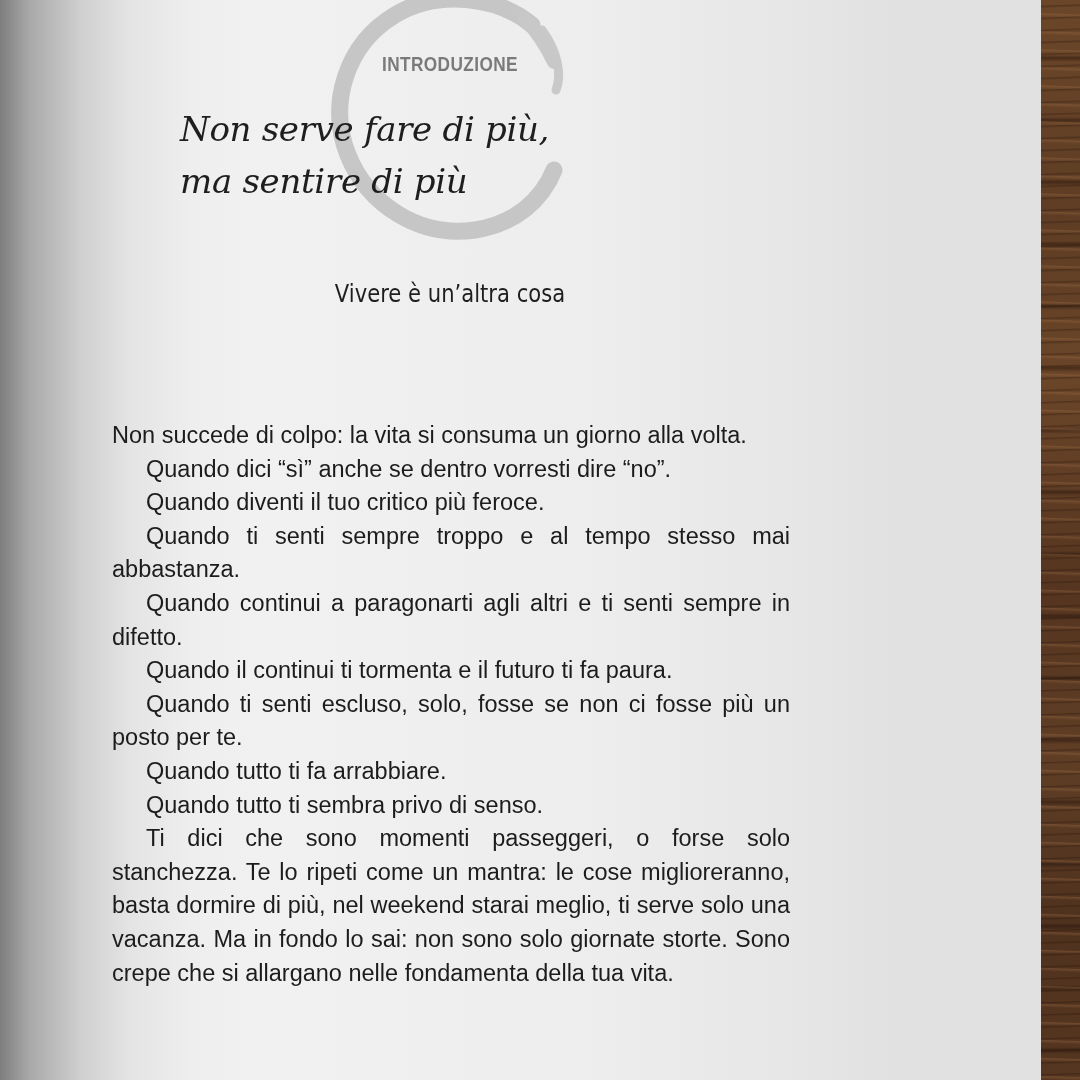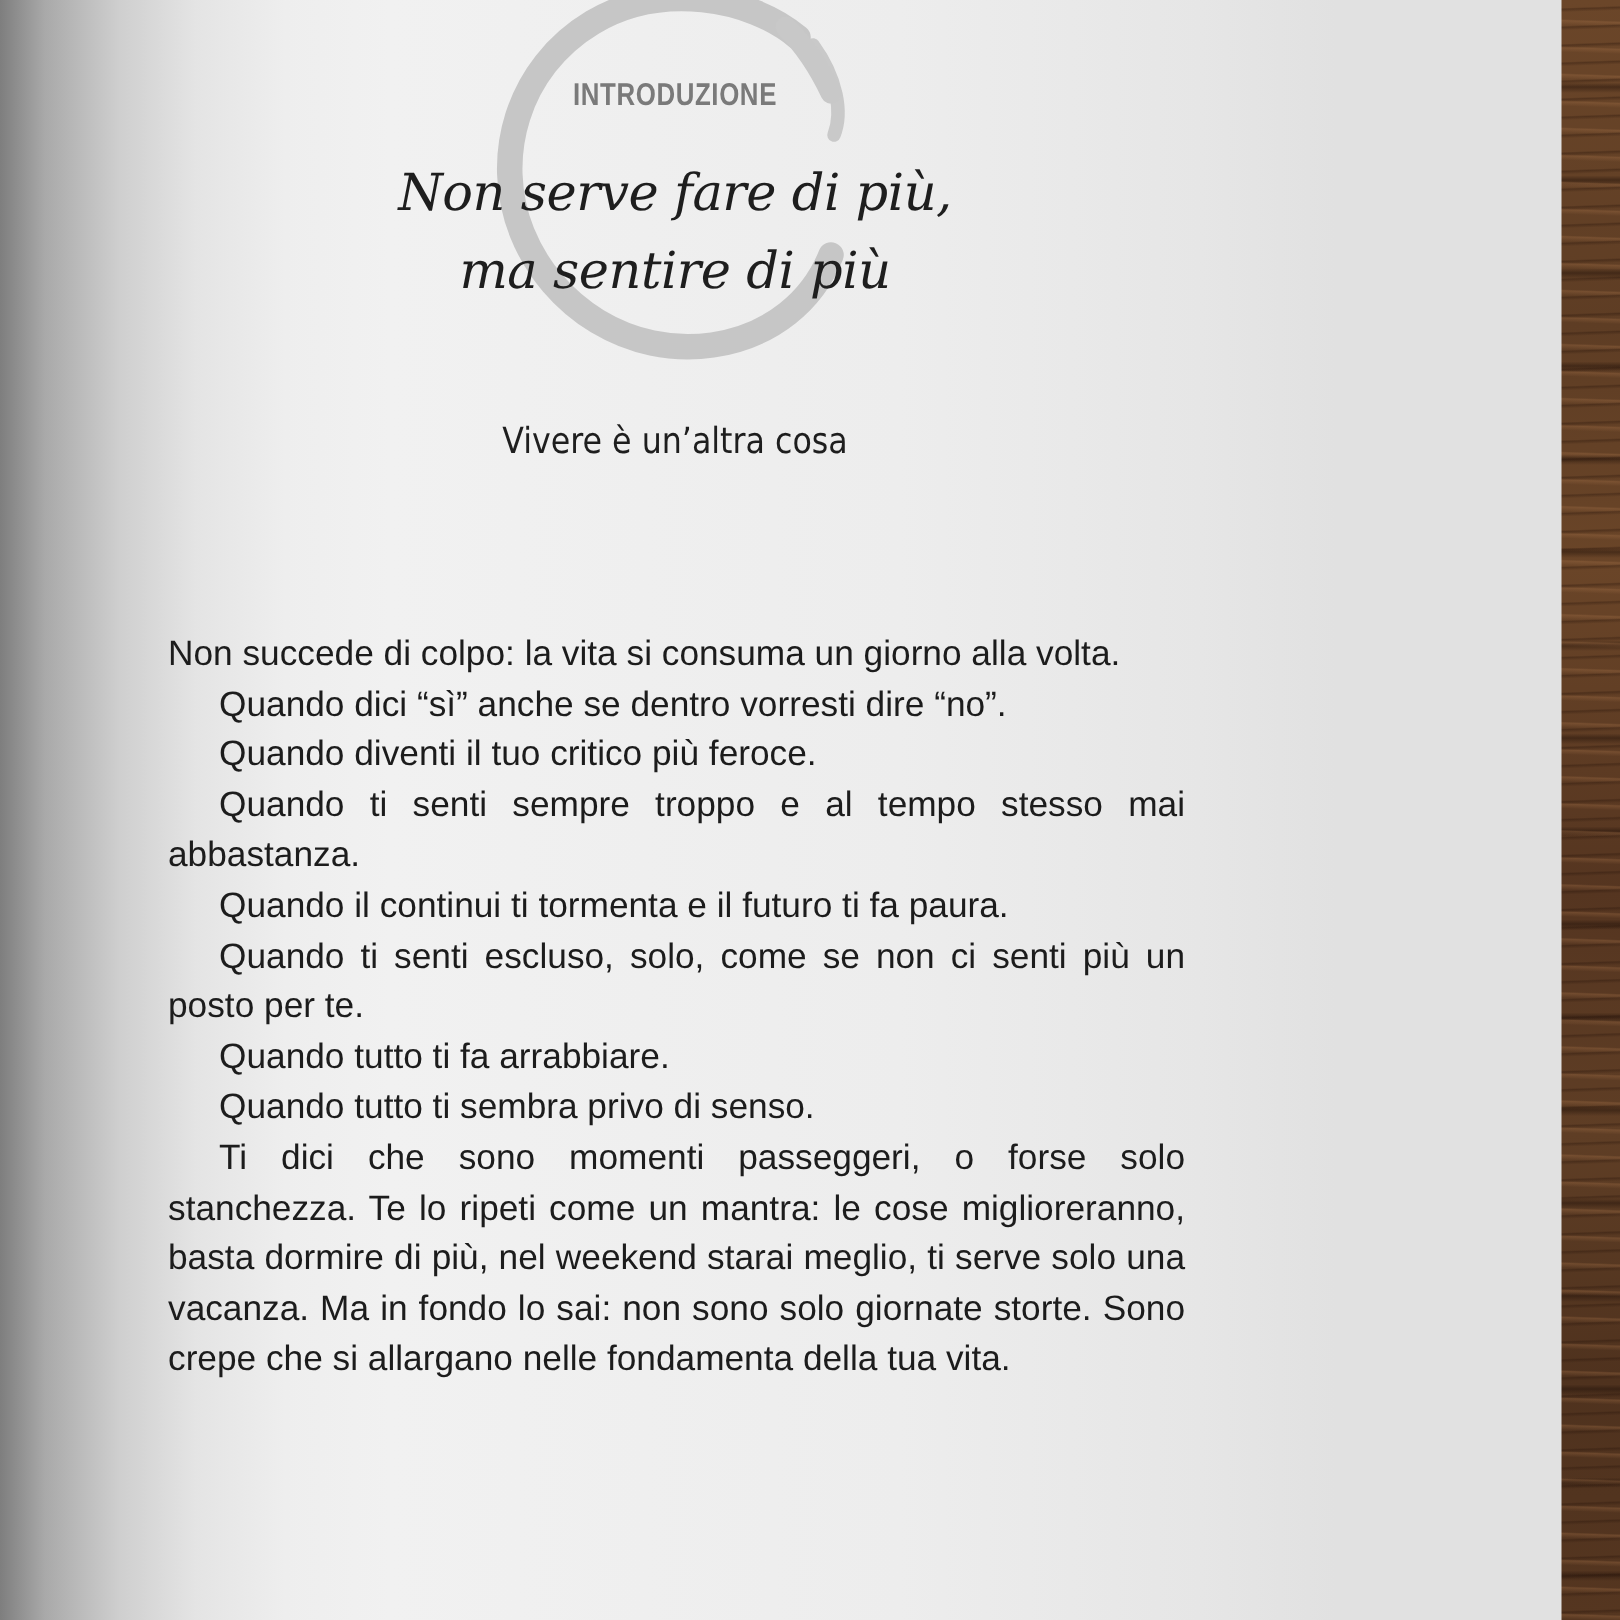--- a/index.html
+++ b/index.html
@@ -34,21 +34,21 @@
     }
     .enso {
       position: absolute; left: 310px; top: -10px; width: 270px; height: 270px;
     }
     .section-label {
       position: absolute; left: 300px; top: 52px; width: 300px; text-align: center;
       font-family: "Liberation Sans", sans-serif; font-weight: bold; font-size: 21px;
       color: #7a7a7a; letter-spacing: 0.5px; transform: scaleX(0.82);
     }
     .chapter-title {
-      position: absolute; left: 180px; top: 103px; width: 540px; text-align: center;
+      position: absolute; left: 180px; top: 103px; width: 540px; 
       font-family: "DejaVu Serif", serif; font-style: italic; font-size: 34px;
       line-height: 52px; color: #1e1e1e; letter-spacing: -0.3px;
     }
     .subheading {
       position: absolute; left: 250px; top: 280px; width: 400px; text-align: center;
       font-family: "DejaVu Sans", sans-serif; font-size: 24px; color: #1e1e1e;
       transform: scaleX(0.88);
     }
     .body-text {
       position: absolute; left: 112px; top: 419px; width: 678px;
@@ -80,19 +80,20 @@
     <div>ma sentire di più</div>
   </div>
 
   <div class="subheading">Vivere è un’altra cosa</div>
 
   <div class="body-text">
     <p class="first">Non succede di colpo: la vita si consuma un giorno alla volta.</p>
     <p>Quando dici “sì” anche se dentro vorresti dire “no”.</p>
     <p>Quando diventi il tuo critico più feroce.</p>
     <p>Quando ti senti sempre troppo e al tempo stesso mai abbastanza.</p>
+    <p>Quando continui a paragonarti agli altri e ti senti sempre in difetto.</p>
     <p>Quando il continui ti tormenta e il futuro ti fa paura.</p>
-    <p>Quando ti senti escluso, solo, come se non ci senti più un posto per te.</p>
+    <p>Quando ti senti escluso, solo, fosse se non ci fosse più un posto per te.</p>
     <p>Quando tutto ti fa arrabbiare.</p>
     <p>Quando tutto ti sembra privo di senso.</p>
     <p>Ti dici che sono momenti passeggeri, o forse solo stanchezza. Te lo ripeti come un mantra: le cose miglioreranno, basta dormire di più, nel weekend starai meglio, ti serve solo una vacanza. Ma in fondo lo sai: non sono solo giornate storte. Sono crepe che si allargano nelle fondamenta della tua vita.</p>
   </div>
 </div>
 
 </body></html>

